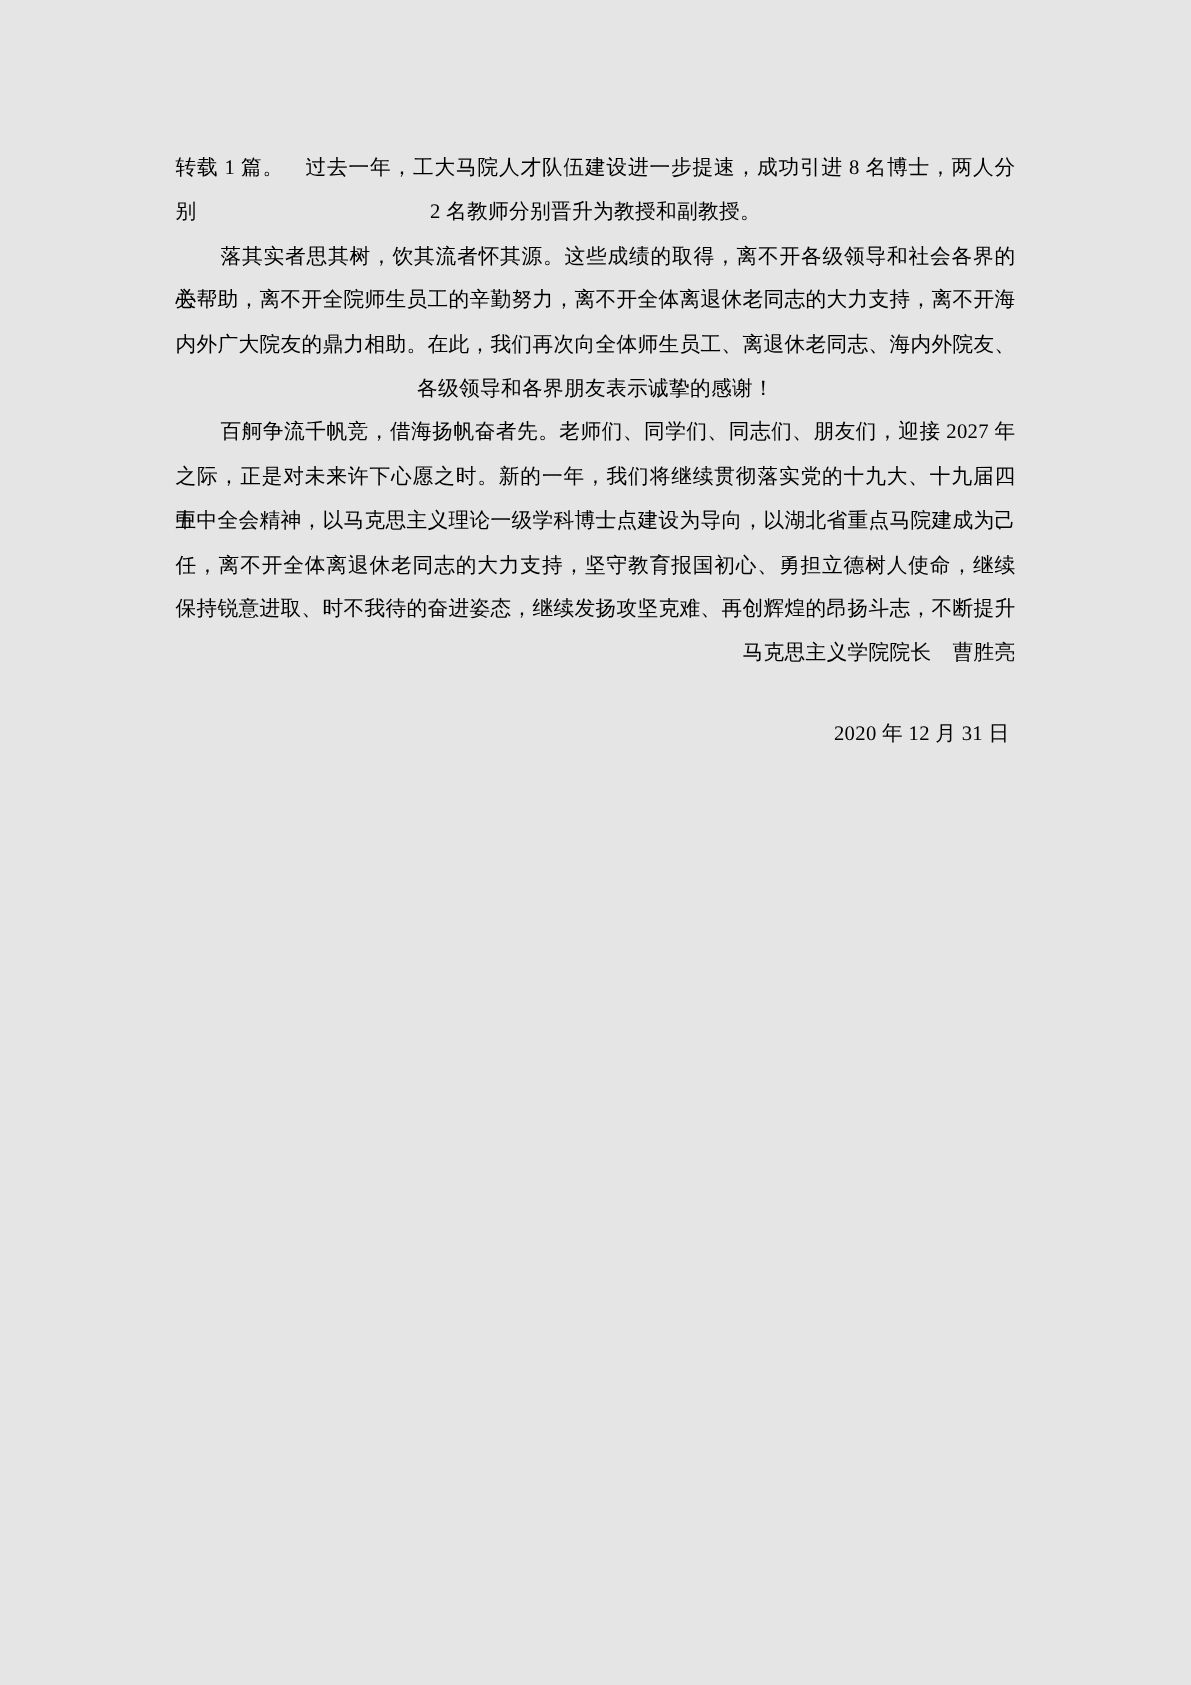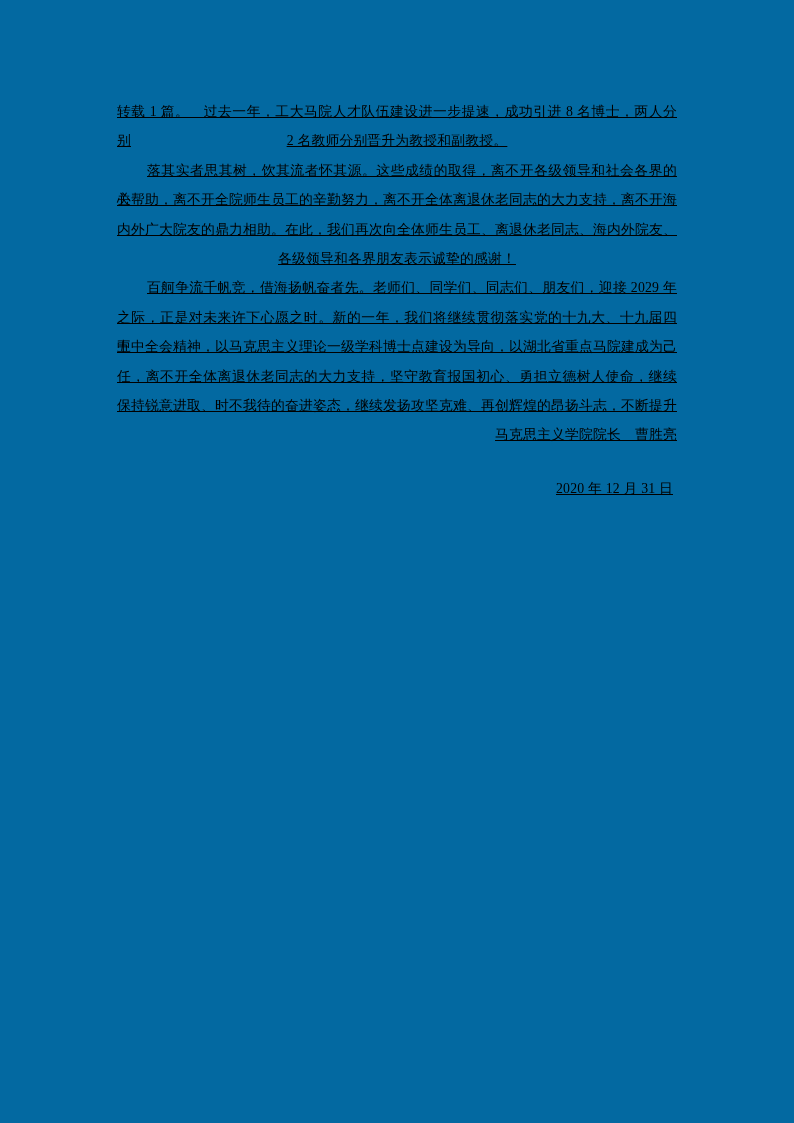--- a/index.html
+++ b/index.html
@@ -4,28 +4,27 @@
 <style>
   html, body {
     margin: 0;
     padding: 0;
     background: #ffffff;
   }
   .page {
     position: relative;
     width: 794px;
     height: 1123px;
-    background: #0369a1;
+    background: #e5e5e5;
     box-sizing: border-box;
     padding: 97px 117px 0 117px;
     font-family: "Liberation Serif", "DejaVu Serif", serif;
     color: #000000;
     font-size: 13.8px;
     overflow: hidden;
-    text-decoration: underline;
   }
   .para {
     margin: 0;
     padding: 0;
   }
   .line {
     line-height: 29.4px;
     height: 29.4px;
     text-align: center;
     letter-spacing: 0.2px;
@@ -63,21 +62,21 @@
         <div class="line fill">转载 1 篇。　过去一年，工大马院人才队伍建设进一步提速，成功引进 8 名博士，两人分别</div>
         <div class="line">2 名教师分别晋升为教授和副教授。</div>
       </div>
       <div class="para indent">
         <div class="line fill">落其实者思其树，饮其流者怀其源。这些成绩的取得，离不开各级领导和社会各界的关</div>
         <div class="line fill">心帮助，离不开全院师生员工的辛勤努力，离不开全体离退休老同志的大力支持，离不开海</div>
         <div class="line fill">内外广大院友的鼎力相助。在此，我们再次向全体师生员工、离退休老同志、海内外院友、</div>
         <div class="line">各级领导和各界朋友表示诚挚的感谢！</div>
       </div>
       <div class="para indent">
-        <div class="line fill">百舸争流千帆竞，借海扬帆奋者先。老师们、同学们、同志们、朋友们，迎接 2029 年</div>
+        <div class="line fill">百舸争流千帆竞，借海扬帆奋者先。老师们、同学们、同志们、朋友们，迎接 2027 年</div>
         <div class="line fill">之际，正是对未来许下心愿之时。新的一年，我们将继续贯彻落实党的十九大、十九届四中、</div>
         <div class="line fill">五中全会精神，以马克思主义理论一级学科博士点建设为导向，以湖北省重点马院建成为己</div>
         <div class="line fill">任，离不开全体离退休老同志的大力支持，坚守教育报国初心、勇担立德树人使命，继续</div>
         <div class="line fill">保持锐意进取、时不我待的奋进姿态，继续发扬攻坚克难、再创辉煌的昂扬斗志，不断提升</div>
       </div>
     </div>
   <div class="signature">
     <div class="sig-line signer">马克思主义学院院长　曹胜亮</div>
     <div class="sig-line date">2020 年 12 月 31 日</div>
   </div>

